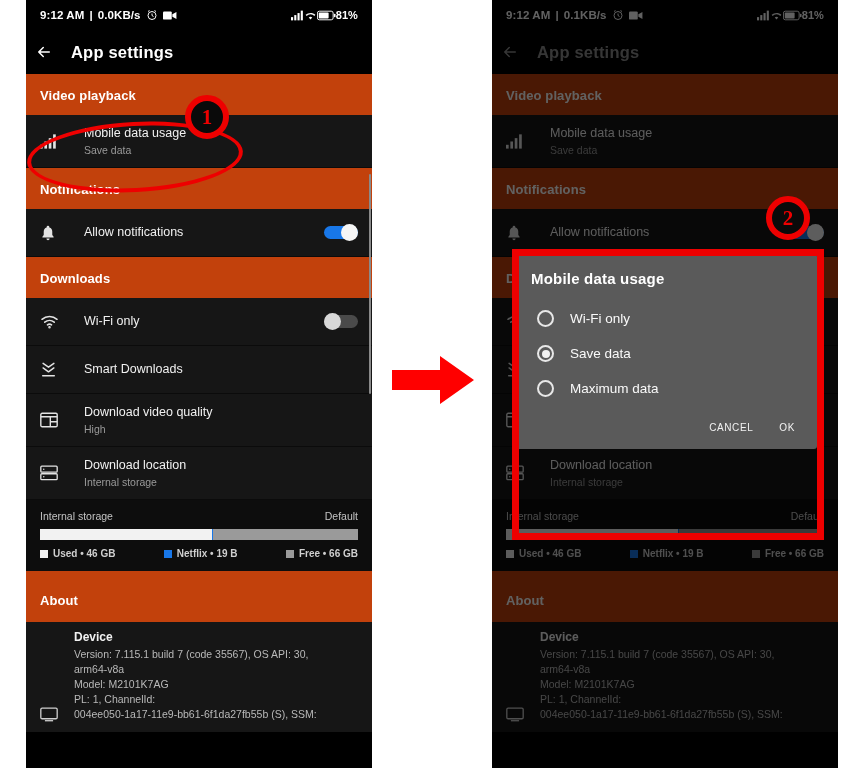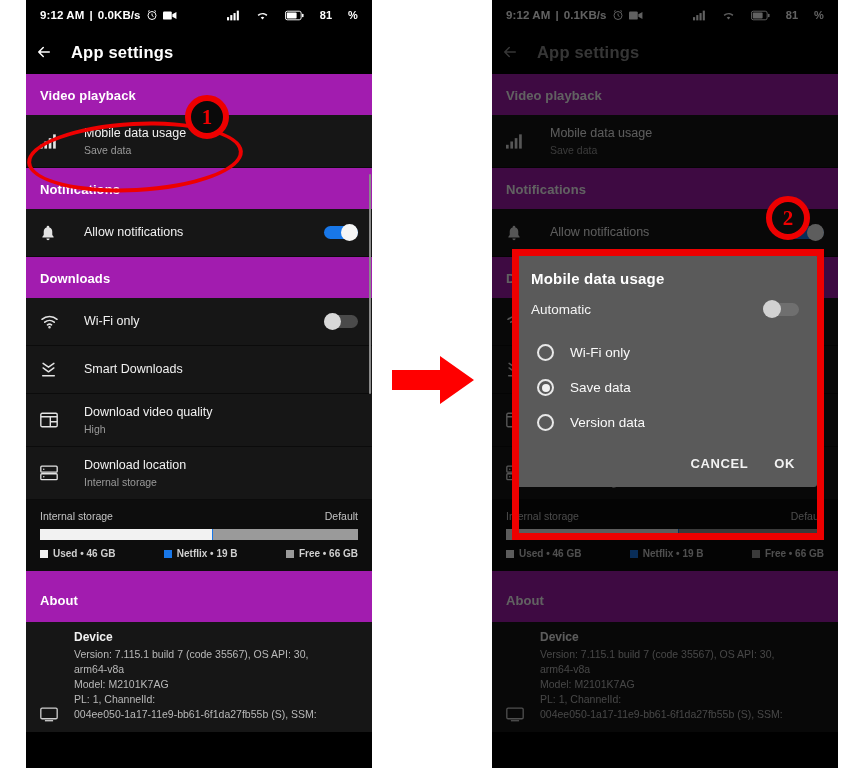--- a/index.html
+++ b/index.html
@@ -26,21 +26,21 @@
   .statusbar{
     height:30px;
     display:flex;align-items:center;justify-content:space-between;
     padding:0 14px 0 14px;
     box-sizing:border-box;
     font-size:11.5px;font-weight:bold;
     color:#ffffff;
     letter-spacing:.1px;
   }
   .sb-left{display:flex;align-items:center;gap:5px;}
-  .sb-right{display:flex;align-items:center;gap:16px;}
+  .sb-right{display:flex;align-items:center;gap:0;}
   .sb-icon{display:inline-flex;align-items:center;}
   .batt-txt{font-size:11px;font-weight:bold;}
 
   
   .appbar{
     height:44px;
     display:flex;align-items:center;
     padding-left:5px;
     box-sizing:border-box;
   }
@@ -51,21 +51,21 @@
   }
   .appbar-title{
     font-size:16.5px;font-weight:bold;color:#ffffff;
     letter-spacing:.2px;
   }
 
   
   .content{position:relative;}
 
   .section-head{
-    background:#a21caf;
+    background:#c2410c;
     font-size:13px;font-weight:bold;
     color:#ffffff;
     padding:14px 14px 12px 14px;
     box-sizing:border-box;
     letter-spacing:.1px;
   }
 
   .row{
     background:#161616;
     border-bottom:1px solid #0b0b0b;
@@ -157,21 +157,21 @@
   .radio{
     width:17px;height:17px;border-radius:50%;
     border:2px solid #e8e8e8;box-sizing:border-box;
     display:flex;align-items:center;justify-content:center;
     min-width:17px;
   }
   .radio .dot{width:8px;height:8px;border-radius:50%;background:#f2f2f2;display:none;}
   .radio.sel .dot{display:block;}
   .dlg-opt-label{font-size:13.5px;color:#fafafa;}
   .dlg-actions{display:flex;justify-content:flex-end;align-items:center;gap:26px;padding:16px 4px 8px 0;}
-  .dlg-btn{font-size:13px;font-weight:bold;color:#f2f2f2;letter-spacing:.6px;}
+  .dlg-btn{font-size:10px;font-weight:normal;color:#f2f2f2;letter-spacing:.6px;}
   .marker{
     position:absolute;z-index:30;
     width:44px;height:44px;border-radius:50%;
     border:6px solid #ee0000;
     background:#0a0a0a;
     display:flex;align-items:center;justify-content:center;
     color:#ee0000;font-size:21px;font-weight:bold;
     font-family:"Liberation Serif", serif;
     box-sizing:border-box;
   }
@@ -587,41 +587,34 @@
       <div class="about-line">PL: 1, ChannelId:</div>
       <div class="about-line">004ee050-1a17-11e9-bb61-6f1da27fb55b (S), SSM:</div>
     </div>
   </div>
 
   <div class="dim"></div>
 
   <div class="dialog" style="top:254px;">
     <div class="dlg-title">Mobile data usage</div>
 
-    <div class="dlg-auto">
-      <span class="dlg-auto-label">Automatic</span>
-      <span class="dlg-toggle">
-        <span class="tg-track"></span>
-        <span class="tg-knob"></span>
-      </span>
-    </div>
 
     <div class="dlg-opt">
       <span class="radio"></span>
       <span class="dlg-opt-label">Wi-Fi only</span>
     </div>
     <div class="dlg-opt">
       <span class="radio sel">
           <i class="dot"></i>
         </span>
       <span class="dlg-opt-label">Save data</span>
     </div>
     <div class="dlg-opt">
       <span class="radio"></span>
-      <span class="dlg-opt-label">Version data</span>
+      <span class="dlg-opt-label">Maximum data</span>
     </div>
 
     <div class="dlg-actions">
       <span class="dlg-btn">CANCEL</span>
       <span class="dlg-btn">OK</span>
     </div>
   </div>
 </div>
 
 <div class="ellipse-anno" style="left:27px;top:122px;width:208px;height:62px;transform:rotate(-3deg);"></div>

